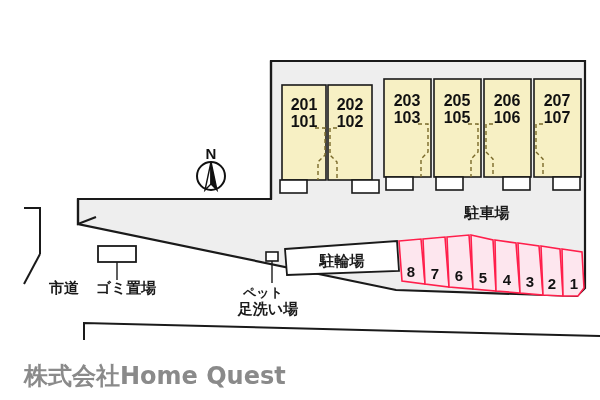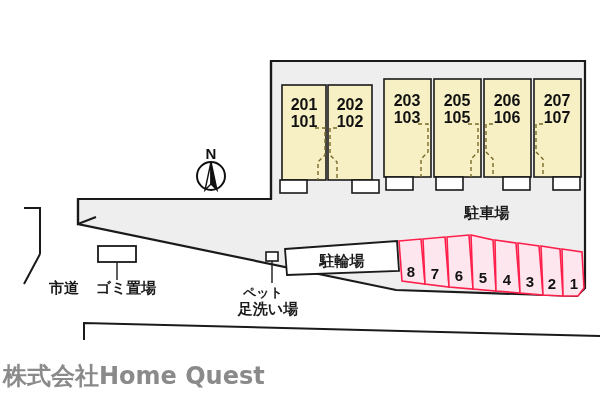--- a/index.html
+++ b/index.html
@@ -22,21 +22,21 @@
   }
   .jp-label-sm{
     font-family:"DejaVu Sans","Liberation Sans",sans-serif;
     font-size:13px;font-weight:700;fill:#1a1a1a;
   }
   .north-txt{
     font-family:"Liberation Sans","DejaVu Sans",sans-serif;
     font-size:15px;font-weight:700;fill:#111111;
   }
   .brand{
-    position:absolute;left:3px;top:360px;
+    position:absolute;left:24px;top:360px;
     font-family:"DejaVu Sans","Liberation Sans",sans-serif;
     font-size:24px;font-weight:700;color:#8a8a8a;letter-spacing:0px;
     white-space:nowrap;
   }
 </style>
 </head>
 <body>
 
 <svg id="plan" viewBox="0 0 600 400">
 

